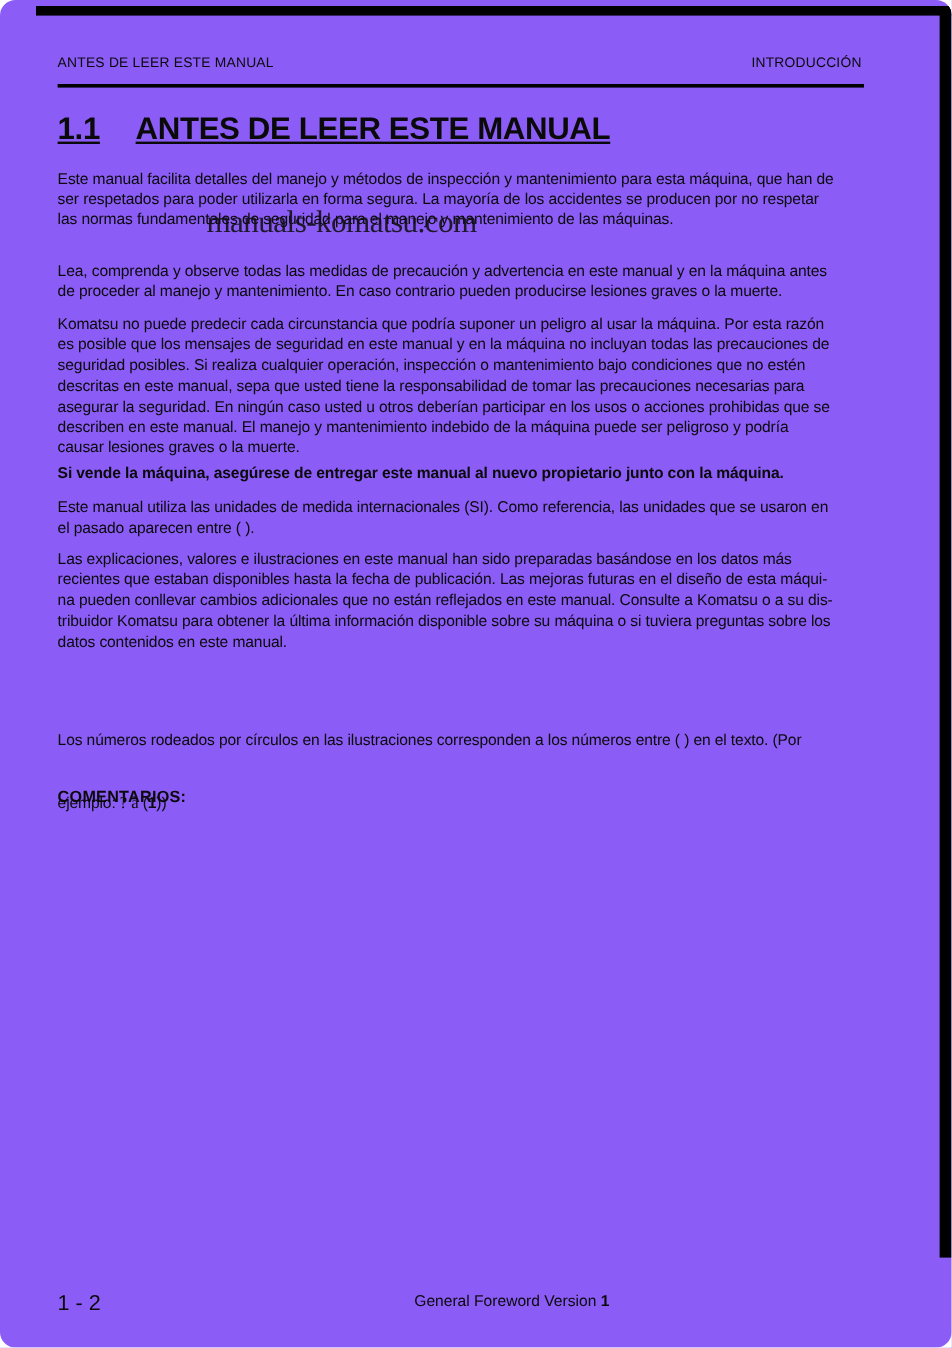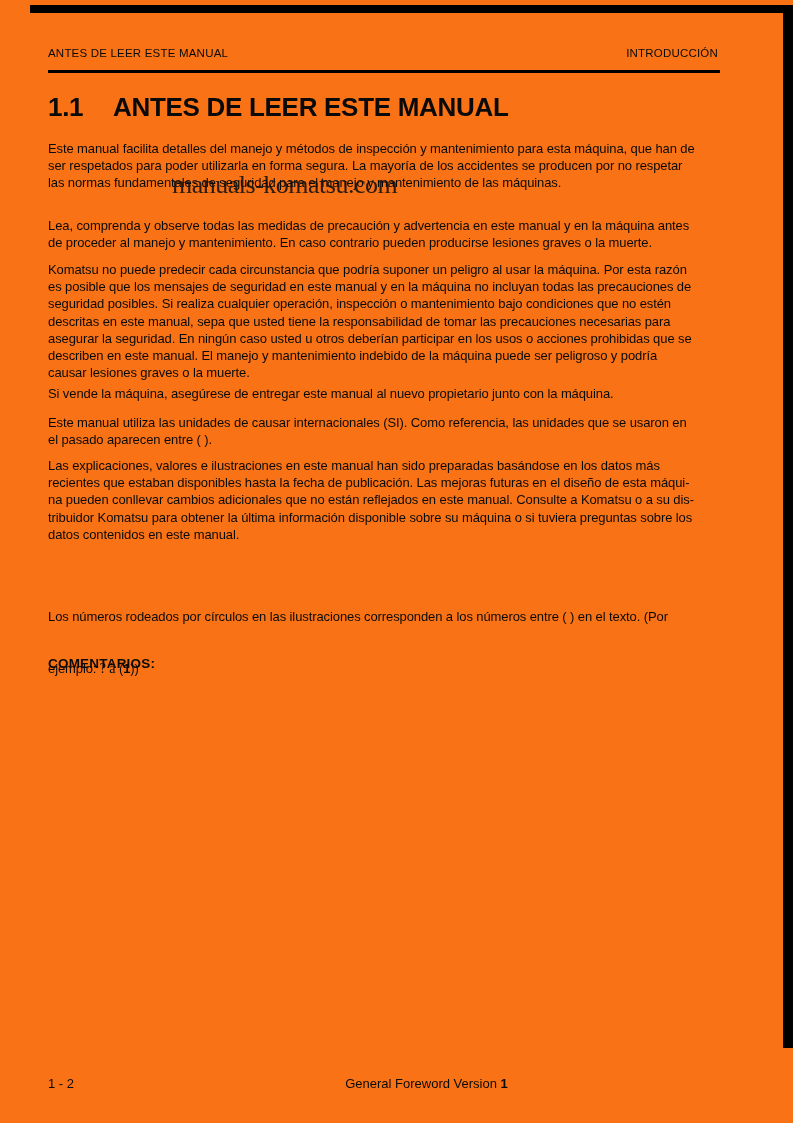--- a/index.html
+++ b/index.html
@@ -1,45 +1,46 @@
 <!DOCTYPE html>
 <html><head>
 <meta charset="utf-8">
 <style>
   html,body{margin:0;padding:0;background:#ffffff;}
   .page{
-    position:relative;width:793px;height:1123px;background:#f97316;
+    position:relative;width:793px;height:1123px;background:#8b5cf6;
     font-family:"Liberation Sans","DejaVu Sans",sans-serif;color:#0a0a0a;
     overflow:hidden;
+    border-radius:13px;
   }
   .scan-bar-top{position:absolute;left:30px;top:5px;width:763px;height:8px;background:#000;}
   .scan-bar-right{position:absolute;left:783px;top:5px;width:10px;height:1043px;background:#000;}
   .hdr{position:absolute;left:48px;top:47px;width:670px;display:flex;justify-content:space-between;font-size:11.5px;letter-spacing:.2px;}
   .hdr .left{font-weight:normal;}
   .hdr .right{font-weight:normal;}
   .rule{position:absolute;left:48px;top:70px;width:672px;height:3px;background:#000;}
-  .title{position:absolute;left:48px;top:92px;font-size:26px;font-weight:bold;letter-spacing:-0.3px;display:flex;}
+  .title{position:absolute;left:48px;top:92px;font-size:26px;font-weight:bold;letter-spacing:-0.3px;display:flex;text-decoration:underline;}
   .title .num{display:inline-block;width:65px;}
   .para{position:absolute;left:48px;width:720px;font-size:13px;line-height:17.2px;letter-spacing:-0.1px;white-space:pre;}
   .p1{top:140px;}
   .p2{top:217px;}
   .p3{top:261px;}
-  .p4{top:385px;}
+  .p4{top:385px;font-weight:bold;}
   .p5{top:414px;}
   .p6{top:457px;}
   .p7{top:574px;}
   .serif{font-family:"Liberation Serif","DejaVu Serif",serif;font-size:14px;}
   .b{font-weight:bold;}
   .comments{position:absolute;left:48px;top:656px;font-size:13.5px;font-weight:bold;letter-spacing:.2px;}
   .watermark{
     position:absolute;left:136px;top:170px;
     font-family:"Liberation Serif","DejaVu Serif",serif;
     font-size:26px;color:rgba(15,15,15,0.88);letter-spacing:-0.5px;z-index:5;margin-left:36px;
   }
-  .footer-left{position:absolute;left:48px;top:1076px;font-size:13px;}
+  .footer-left{position:absolute;left:48px;top:1076px;font-size:18px;}
   .footer-center{position:absolute;left:0;top:1076px;width:793px;text-align:center;font-size:13px;margin-left:30px;}
 </style>
 </head>
 <body>
 
 <div class="page">
 
   <div class="scan-bar-top"></div>
   <div class="scan-bar-right"></div>
 
@@ -62,21 +63,21 @@
   <div class="para p3">Komatsu no puede predecir cada circunstancia que podría suponer un peligro al usar la máquina. Por esta razón
 es posible que los mensajes de seguridad en este manual y en la máquina no incluyan todas las precauciones de
 seguridad posibles. Si realiza cualquier operación, inspección o mantenimiento bajo condiciones que no estén
 descritas en este manual, sepa que usted tiene la responsabilidad de tomar las precauciones necesarias para
 asegurar la seguridad. En ningún caso usted u otros deberían participar en los usos o acciones prohibidas que se
 describen en este manual. El manejo y mantenimiento indebido de la máquina puede ser peligroso y podría
 causar lesiones graves o la muerte.</div>
   <div class="para p2">Lea, comprenda y observe todas las medidas de precaución y advertencia en este manual y en la máquina antes
 de proceder al manejo y mantenimiento. En caso contrario pueden producirse lesiones graves o la muerte.</div>
   <div class="para p4">Si vende la máquina, asegúrese de entregar este manual al nuevo propietario junto con la máquina.</div>
-  <div class="para p5">Este manual utiliza las unidades de causar internacionales (SI). Como referencia, las unidades que se usaron en
+  <div class="para p5">Este manual utiliza las unidades de medida internacionales (SI). Como referencia, las unidades que se usaron en
 el pasado aparecen entre ( ).</div>
   <div class="para p6">Las explicaciones, valores e ilustraciones en este manual han sido preparadas basándose en los datos más
 recientes que estaban disponibles hasta la fecha de publicación. Las mejoras futuras en el diseño de esta máqui-
 na pueden conllevar cambios adicionales que no están reflejados en este manual. Consulte a Komatsu o a su dis-
 tribuidor Komatsu para obtener la última información disponible sobre su máquina o si tuviera preguntas sobre los
 datos contenidos en este manual.</div>
 
   <div class="para p7">
     <div>Los números rodeados por círculos en las ilustraciones corresponden a los números entre ( ) en el texto. (Por</div>
     <div><span>ejemplo: </span><span class="serif">? à </span><span>(</span><span class="b">1</span><span>))</span></div>

